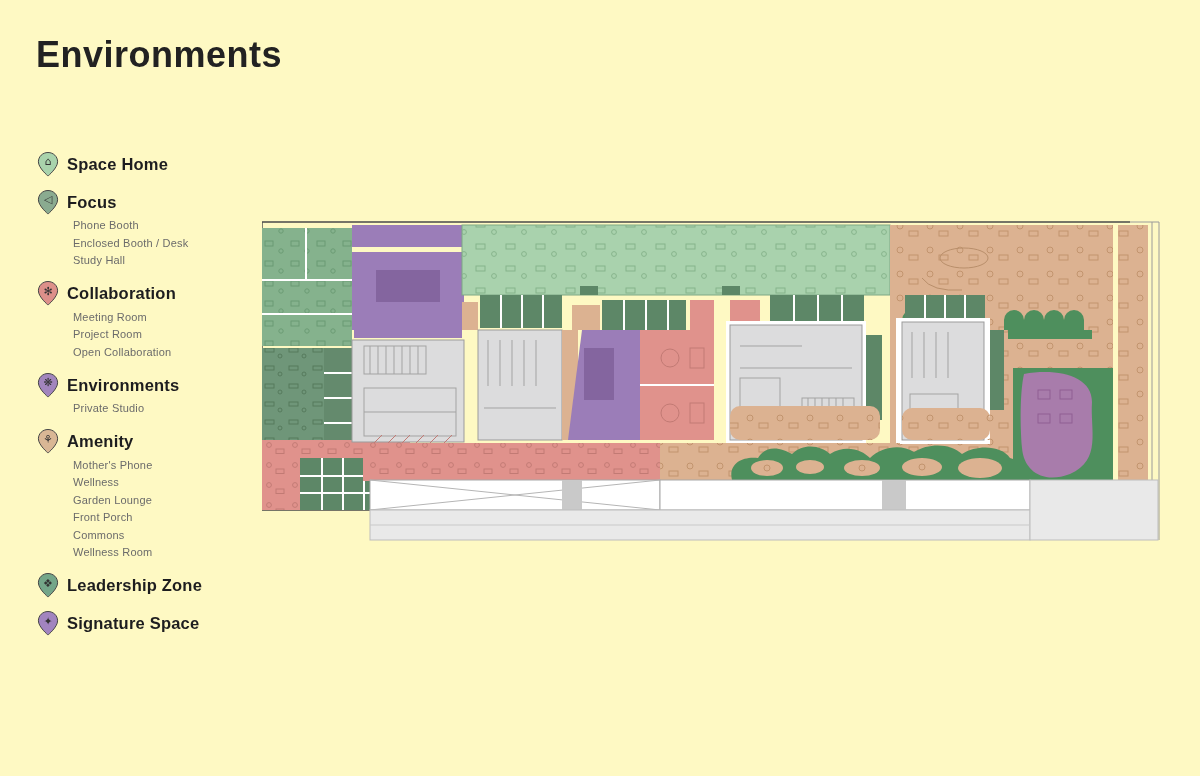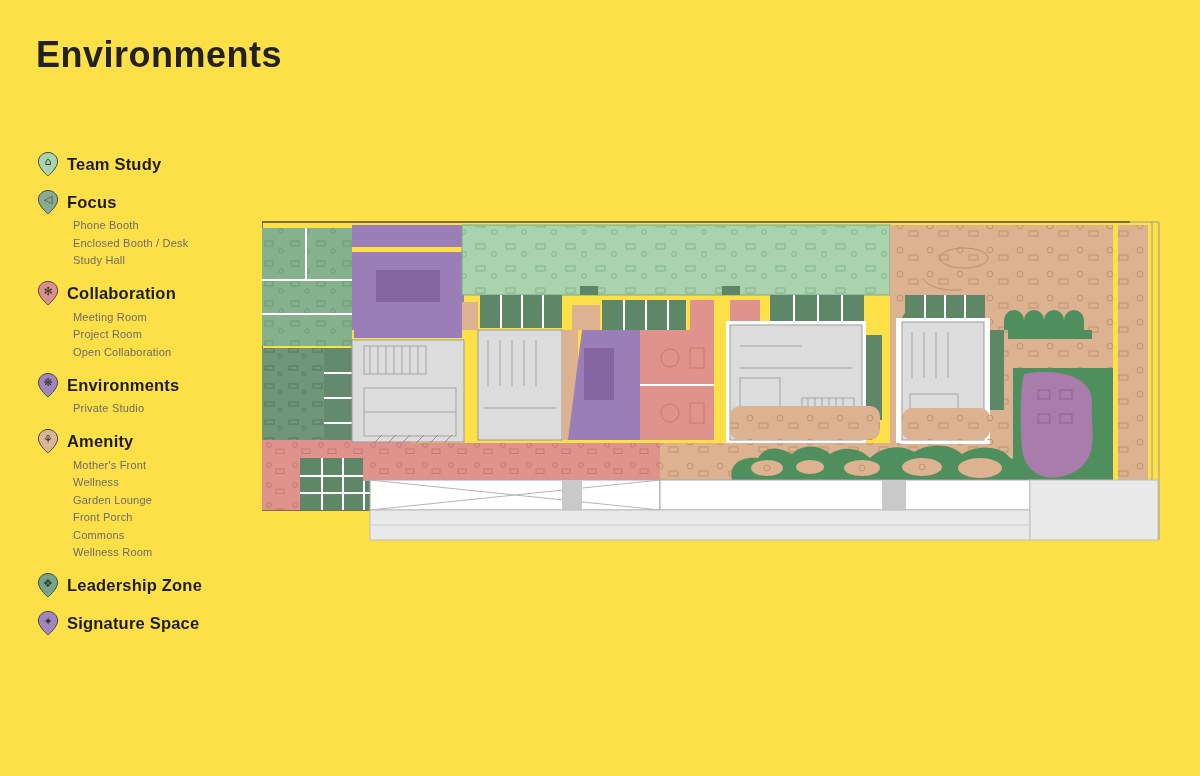--- a/index.html
+++ b/index.html
@@ -1,16 +1,16 @@
 <!DOCTYPE html>
 <html><head>
 <meta charset="utf-8">
 <style>
   html,body{margin:0;padding:0;background:#ffffff;}
-  #canvas{position:relative;width:1200px;height:776px;background:#fde047;overflow:hidden;
+  #canvas{position:relative;width:1200px;height:776px;background:#fef9c3;overflow:hidden;
           font-family:"Liberation Sans","DejaVu Sans",sans-serif;color:#1f1f1f;}
   .title{position:absolute;left:36px;top:34px;font-size:36px;font-weight:700;letter-spacing:.5px;color:#222;}
   
   .legend{position:absolute;left:36px;top:150px;width:250px;}
   .leg-group{margin-bottom:10px;}
   .leg-row{display:flex;align-items:center;height:28px;}
   .pin{width:24px;height:27px;margin-right:7px;flex:0 0 auto;position:relative;}
   .pin svg{display:block;}
   .pin .glyph{position:absolute;left:0;top:2px;width:24px;height:18px;display:flex;align-items:center;justify-content:center;
               font-size:11px;color:#333;font-family:"DejaVu Sans",sans-serif;}
@@ -54,21 +54,21 @@
   <div class="legend">
 
     <div class="leg-group">
       <div class="leg-row">
         <span class="pin pin-team">
           <svg width="24" height="27" viewBox="0 0 24 27">
               <path d="M12 1.5 C6.6 1.5 2.4 5.6 2.4 10.8 c0 6.2 9.6 14.2 9.6 14.2 s9.6 -8 9.6 -14.2 C21.6 5.6 17.4 1.5 12 1.5 Z" stroke-width="1"></path>
             </svg>
           <span class="glyph">⌂</span>
         </span>
-        <span class="leg-label">Team Study</span>
+        <span class="leg-label">Space Home</span>
       </div>
     </div>
 
     <div class="leg-group">
       <div class="leg-row">
         <span class="pin pin-focus">
           <svg width="24" height="27" viewBox="0 0 24 27">
               <path d="M12 1.5 C6.6 1.5 2.4 5.6 2.4 10.8 c0 6.2 9.6 14.2 9.6 14.2 s9.6 -8 9.6 -14.2 C21.6 5.6 17.4 1.5 12 1.5 Z" stroke-width="1"></path>
             </svg>
           <span class="glyph">◁</span>
@@ -118,21 +118,21 @@
       <div class="leg-row">
         <span class="pin pin-amenity">
           <svg width="24" height="27" viewBox="0 0 24 27">
               <path d="M12 1.5 C6.6 1.5 2.4 5.6 2.4 10.8 c0 6.2 9.6 14.2 9.6 14.2 s9.6 -8 9.6 -14.2 C21.6 5.6 17.4 1.5 12 1.5 Z" stroke-width="1"></path>
             </svg>
           <span class="glyph">⚘</span>
         </span>
         <span class="leg-label">Amenity</span>
       </div>
       <div class="leg-subs">
-        <div class="leg-sub">Mother's Front</div>
+        <div class="leg-sub">Mother's Phone</div>
         <div class="leg-sub">Wellness</div>
         <div class="leg-sub">Garden Lounge</div>
         <div class="leg-sub">Front Porch</div>
         <div class="leg-sub">Commons</div>
         <div class="leg-sub">Wellness Room</div>
       </div>
     </div>
 
     <div class="leg-group">
       <div class="leg-row">

